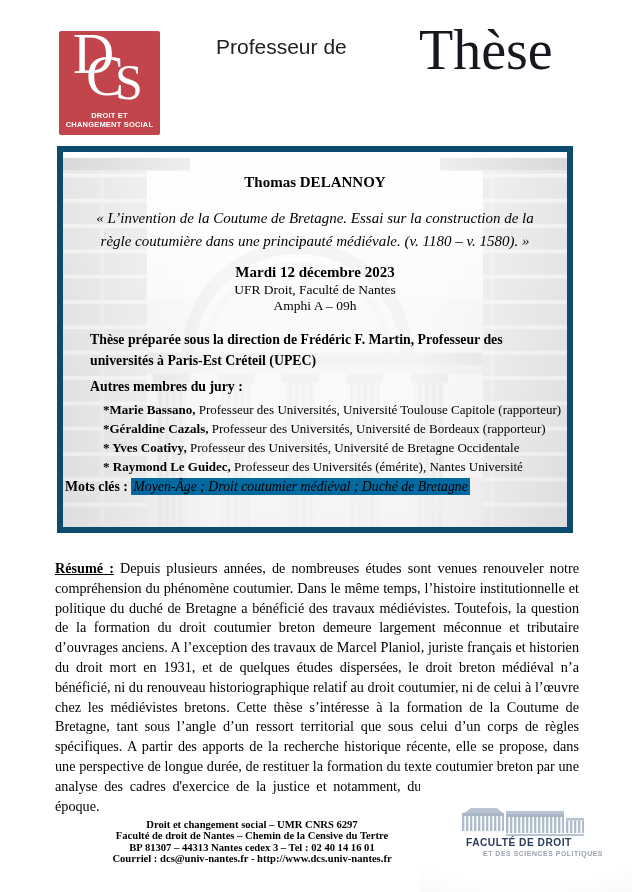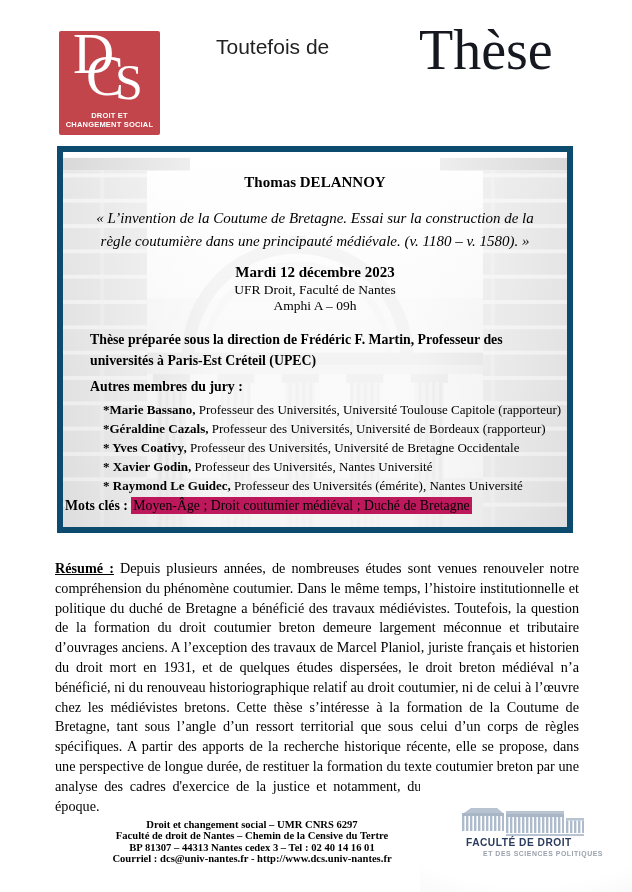--- a/index.html
+++ b/index.html
@@ -24,21 +24,21 @@
   .candidate{margin-top:22px;text-align:center;font-weight:700;font-size:15px;}
   .thesis-quote{margin:16px 28px 0;text-align:center;font-style:italic;font-size:15px;line-height:23px;}
   .date-line{margin-top:10px;text-align:center;font-weight:700;font-size:15px;line-height:19px;}
   .venue-line,.room-line{text-align:center;font-size:13.5px;line-height:16px;}
   .supervision{margin:15px 1px 0 27px;font-weight:700;font-size:13.8px;line-height:21px;}
   .jury-heading{margin:6px 0 0 27px;font-weight:700;font-size:13.8px;line-height:19px;}
   .jury-list{margin:4px 0 0 40px;font-size:13px;line-height:19px;}
   .jury-list .b{font-weight:700;}
   .keywords-line{margin:2px 0 0 2px;font-size:13.8px;line-height:18px;}
   .keywords-line .b{font-weight:700;}
-  .kw-highlight{background:#be185d;padding:1px 2px;}
+  .kw-highlight{background:#0369a1;padding:1px 2px;font-style:italic;}
 
   
   .abstract{position:absolute;left:55px;top:559px;width:524px;font-size:14.2px;line-height:19.8px;text-align:justify;}
   .abstract .b{font-weight:700;text-decoration:underline;}
 
   
   .footer-text{position:absolute;left:57px;top:819px;width:390px;text-align:center;font-weight:700;font-size:10.6px;line-height:11.3px;}
   .faculty-logo{position:absolute;left:420px;top:779px;width:212px;height:113px;
     background:radial-gradient(ellipse 130% 120% at 50% 35%, #ffffff 50%, #ededef 100%);}
   .faculty-logo svg{position:absolute;left:42px;top:26px;width:122px;height:33px;}
@@ -56,21 +56,21 @@
     <div class="dcs-letters">
       <span class="ld">D</span>
       <span class="lc">C</span>
       <span class="ls">S</span>
     </div>
     <div class="dcs-caption">
       <div>DROIT ET</div>
       <div>CHANGEMENT SOCIAL</div>
     </div>
   </div>
-  <div class="pretitle">Toutefois de</div>
+  <div class="pretitle">Professeur de</div>
   <div class="main-title">Thèse</div>
 
   <div class="box">
     <svg class="photo" viewBox="0 0 516 385" preserveAspectRatio="none" aria-hidden="true">
       <defs>
         <linearGradient id="sky" x1="0" y1="0" x2="0" y2="1">
           <stop offset="0" stop-color="#ffffff"></stop>
           <stop offset="0.45" stop-color="#f3f3f3"></stop>
           <stop offset="1" stop-color="#e2e2e2"></stop>
         </linearGradient>
@@ -124,21 +124,20 @@
       <div class="thesis-quote">« L’invention de la Coutume de Bretagne. Essai sur la construction de la règle coutumière dans une principauté médiévale. (v. 1180 – v. 1580). »</div>
       <div class="date-line">Mardi 12 décembre 2023</div>
       <div class="venue-line">UFR Droit, Faculté de Nantes</div>
       <div class="room-line">Amphi A – 09h</div>
       <div class="supervision">Thèse préparée sous la direction de Frédéric F. Martin, Professeur des universités à Paris-Est Créteil (UPEC)</div>
       <div class="jury-heading">Autres membres du jury :</div>
       <div class="jury-list">
         <div><span class="b">*Marie Bassano,</span><span> Professeur des Universités, Université Toulouse Capitole (rapporteur)</span></div>
         <div><span class="b">*Géraldine Cazals,</span><span> Professeur des Universités, Université de Bordeaux (rapporteur)</span></div>
         <div><span class="b">* Yves Coativy,</span><span> Professeur des Universités, Université de Bretagne Occidentale</span></div>
-        <div><span class="b">* Xavier Godin,</span><span> Professeur des Universités, Nantes Université</span></div>
         <div><span class="b">* Raymond Le Guidec,</span><span> Professeur des Universités (émérite), Nantes Université</span></div>
       </div>
       <div class="keywords-line">
         <span class="b">Mots clés : </span><span class="kw-highlight">Moyen-Âge ; Droit coutumier médiéval ; Duché de Bretagne</span>
       </div>
     </div>
   </div>
 
   <div class="abstract">
     <span class="b">Résumé :</span><span> Depuis plusieurs années, de nombreuses études sont venues renouveler notre compréhension du phénomène coutumier. Dans le même temps, l’histoire institutionnelle et politique du duché de Bretagne a bénéficié des travaux médiévistes. Toutefois, la question de la formation du droit coutumier breton demeure largement méconnue et tributaire d’ouvrages anciens. A l’exception des travaux de Marcel Planiol, juriste français et historien du droit mort en 1931, et de quelques études dispersées, le droit breton médiéval n’a bénéficié, ni du renouveau historiographique relatif au droit coutumier, ni de celui à l’œuvre chez les médiévistes bretons. Cette thèse s’intéresse à la formation de la Coutume de Bretagne, tant sous l’angle d’un ressort territorial que sous celui d’un corps de règles spécifiques. A partir des apports de la recherche historique récente, elle se propose, dans une perspective de longue durée, de restituer la formation du texte coutumier breton par une analyse des cadres d'exercice de la justice et notamment, du "notariat" breton de cette époque.</span>

